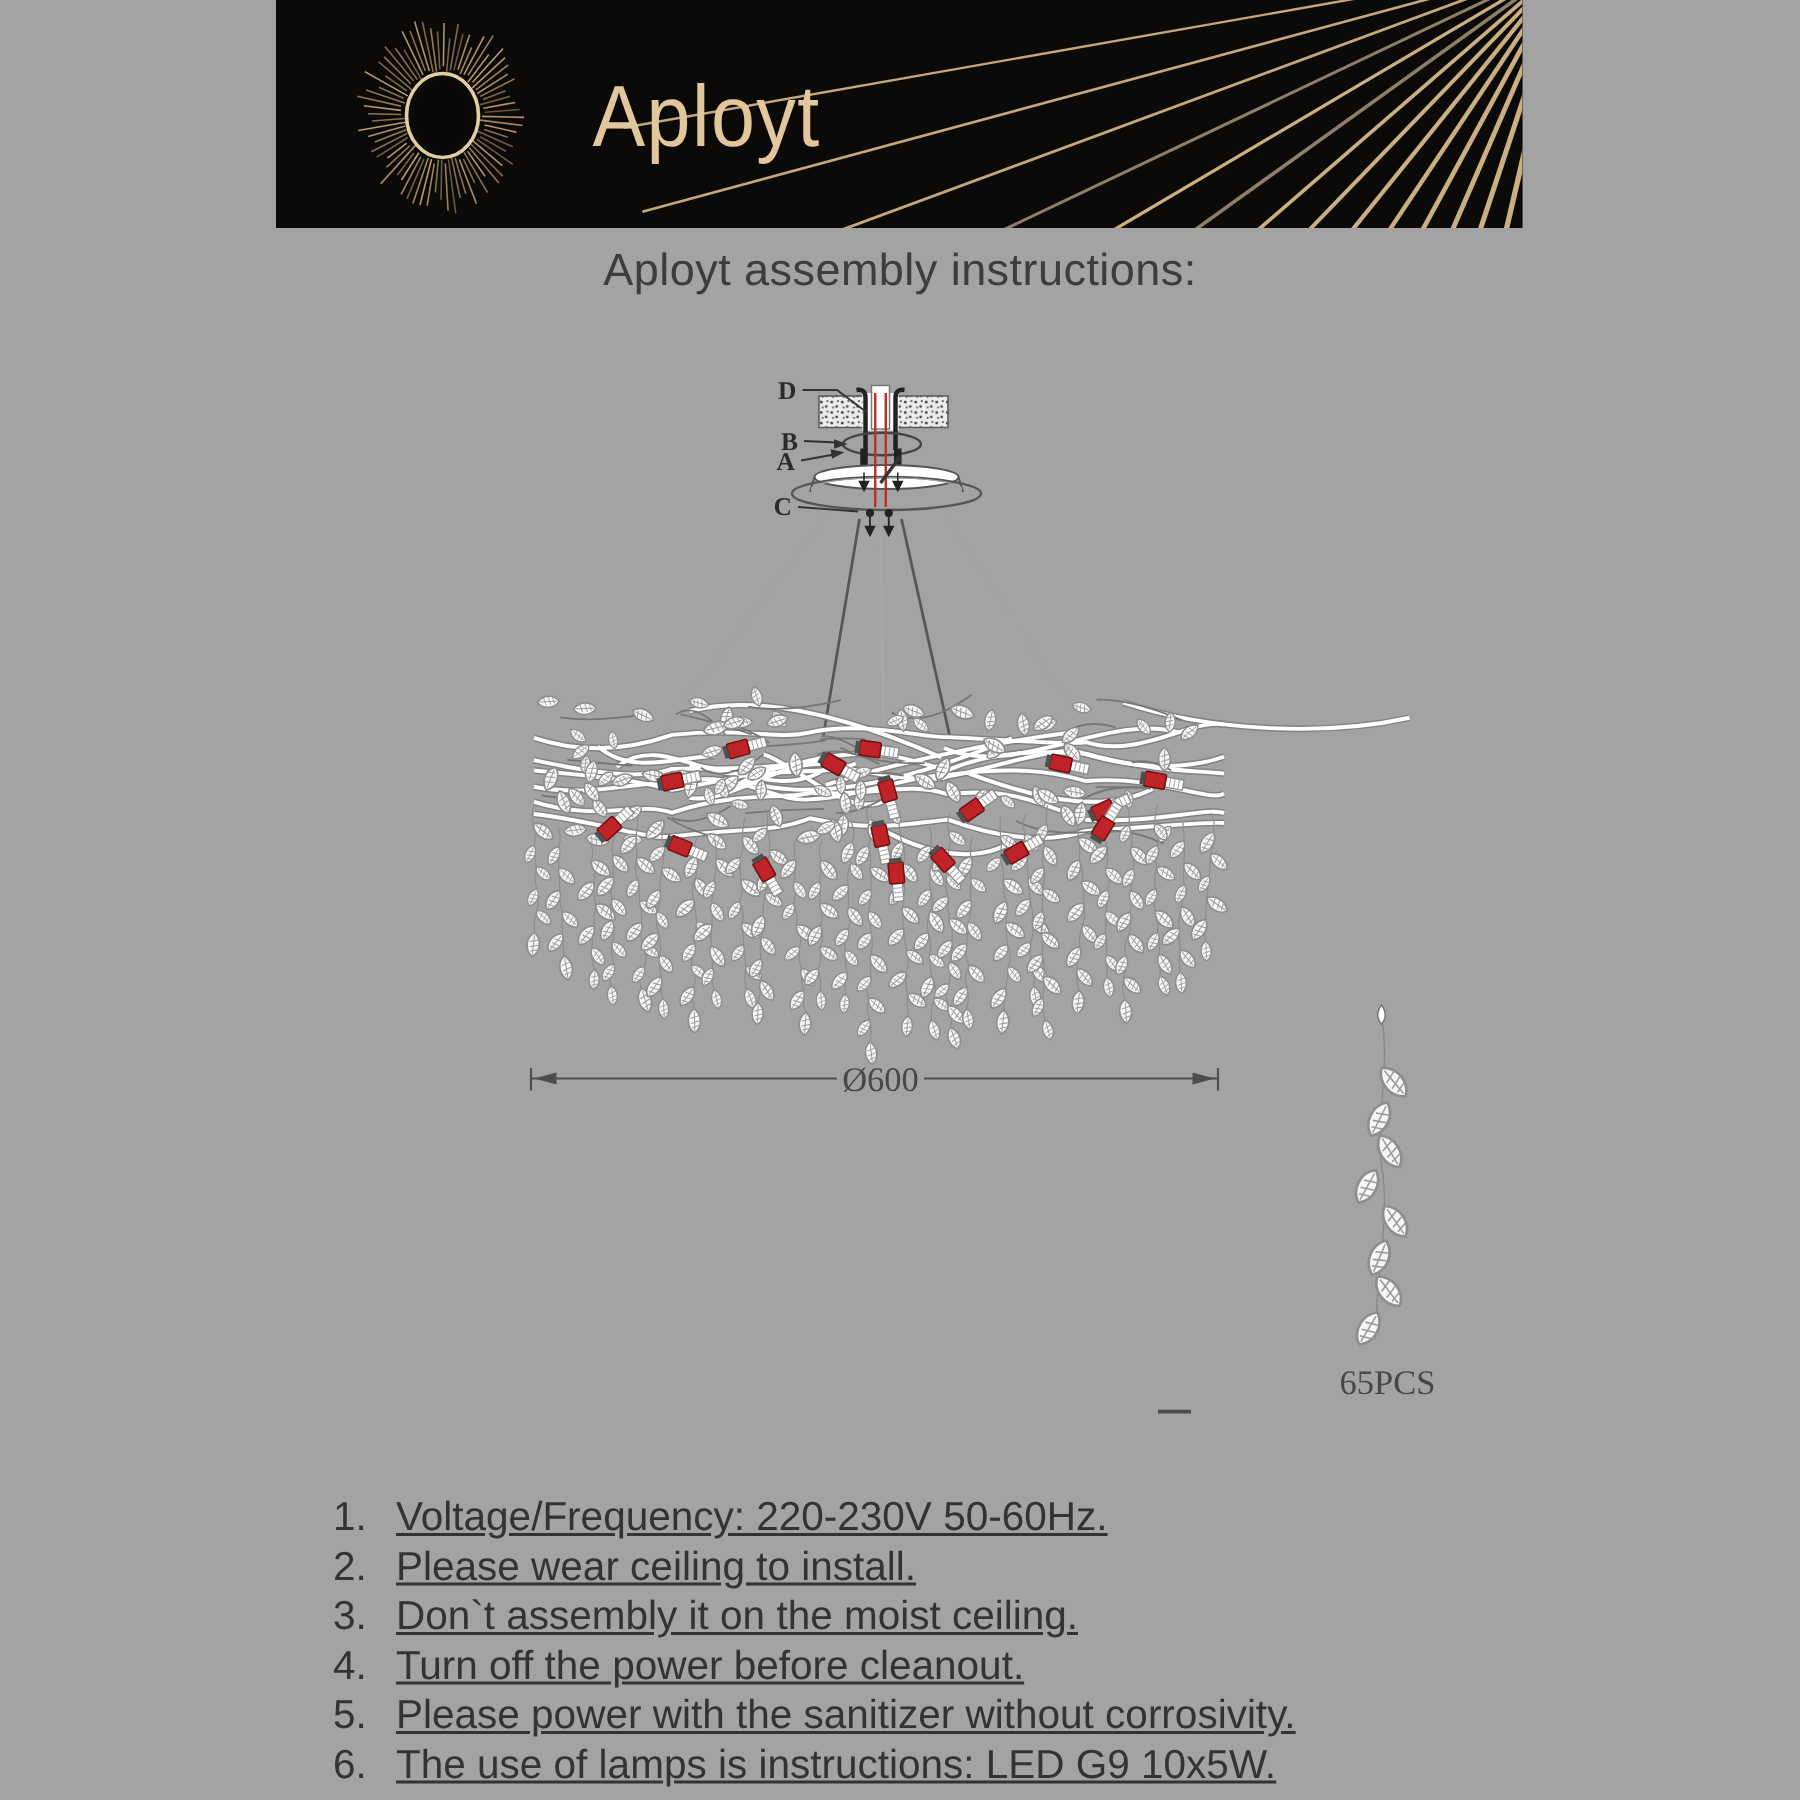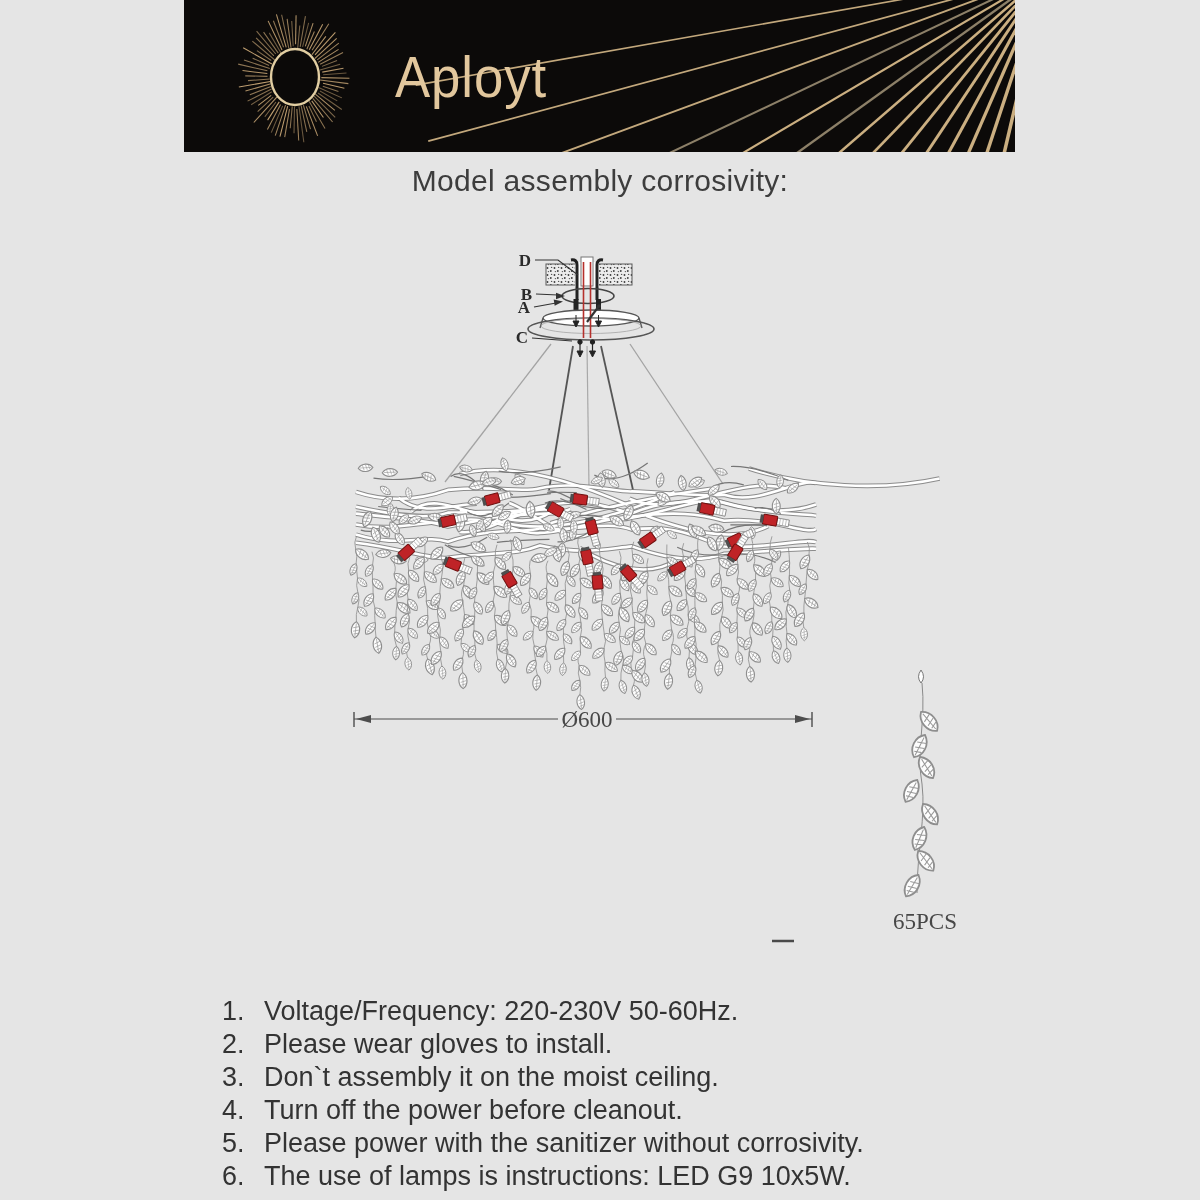--- a/index.html
+++ b/index.html
@@ -1,30 +1,30 @@
 <!DOCTYPE html>
 <html><head>
 <meta charset="utf-8">
 <style>
   html,body{margin:0;padding:0;background:#fff;}
-  .page{position:relative;width:1200px;height:1200px;background:#e5e5e5;overflow:hidden;
+  .page{position:relative;width:1200px;height:1200px;background:#a3a3a3;overflow:hidden;
         font-family:"Liberation Sans",sans-serif;}
   .header{position:absolute;left:184px;top:0;width:831px;height:152px;background:#0c0a09;overflow:hidden;}
   .header svg{display:block;}
   .brand-text{font-family:"Liberation Sans",sans-serif;font-weight:400;fill:#e2c79d;letter-spacing:1px;}
   .title-block{position:absolute;left:0;top:163px;width:1200px;text-align:center;
                color:#3d3d3d;font-size:30px;line-height:35px;font-weight:500;letter-spacing:0.3px;}
   #diagram-svg{position:absolute;left:0;top:0;width:1200px;height:1200px;}
   .serif-label{font-family:"Liberation Serif","DejaVu Serif",serif;fill:#2b2b2b;font-weight:700;}
   .serif-dim{font-family:"Liberation Serif","DejaVu Serif",serif;fill:#474747;font-weight:400;}
   .instructions{position:absolute;left:222px;top:995px;width:850px;
                 color:#333333;font-size:27px;line-height:33px;font-weight:500;}
   .ins-row{display:flex;}
   .ins-num{width:42px;flex:0 0 42px;}
-  .ins-text{flex:1;}
+  .ins-text{flex:1;text-decoration:underline;}
 </style>
 </head>
 <body>
 
 <div class="page">
 
   <div class="header">
     <svg width="831" height="152" viewBox="0 0 831 152">
       <rect x="0" y="0" width="831" height="152" fill="#0c0a09"></rect>
       <g id="logo-burst">
@@ -118,21 +118,21 @@
           <line x1="862" y1="-26" x2="607.5324839636555" y2="561.2361392849497" stroke="#d6b888" stroke-width="3.25" opacity="0.95"></line>
           <line x1="862" y1="-26" x2="661.196337059603" y2="581.6823915086889" stroke="#d6b888" stroke-width="3.40" opacity="0.95"></line>
           <line x1="862" y1="-26" x2="716.4769431789049" y2="597.23594242746" stroke="#d6b888" stroke-width="3.55" opacity="0.95"></line>
           <line x1="862" y1="-26" x2="772.9292153855581" y2="607.771563994605" stroke="#d6b888" stroke-width="3.70" opacity="0.95"></line>
         </g>
       <text x="211" y="97" font-size="58" textLength="152" lengthAdjust="spacingAndGlyphs" class="brand-text">Aployt</text>
     </svg>
   </div>
 
   <div class="title-block">
-    <div>Model assembly corrosivity:</div>
+    <div>Aployt assembly instructions:</div>
   </div>
 
   <svg id="diagram-svg" viewBox="0 0 1200 1200">
     <defs>
       <g id="leafshape">
         <path d="M0,0 C3.2,-4.6 9.8,-4.8 13,-0.6 C10.2,3.8 3.4,4.4 0,0 Z" fill="#ffffff" fill-opacity="0.9" stroke="#8e8e8e" stroke-width="0.95"></path>
         <path d="M1.4,-0.2 L11.8,-0.6 M3.6,-2.8 L5.2,1.8 M6.4,-3.1 L8,1.5 M9,-2.9 L10.2,0.8" fill="none" stroke="#9a9a9a" stroke-width="0.55"></path>
       </g>
       <pattern id="stipple" width="7" height="7" patternUnits="userSpaceOnUse">
         <rect width="7" height="7" fill="#ececec"></rect>
@@ -734,21 +734,21 @@
     <line x1="772" y1="941" x2="794" y2="941" stroke="#4a4a4a" stroke-width="2.5"></line>
   </svg>
 
   <div class="instructions">
       <div class="ins-row">
         <span class="ins-num">1.</span>
         <span class="ins-text">Voltage/Frequency: 220-230V 50-60Hz.</span>
       </div>
       <div class="ins-row">
         <span class="ins-num">2.</span>
-        <span class="ins-text">Please wear gloves to install.</span>
+        <span class="ins-text">Please wear ceiling to install.</span>
       </div>
       <div class="ins-row">
         <span class="ins-num">3.</span>
         <span class="ins-text">Don`t assembly it on the moist ceiling.</span>
       </div>
       <div class="ins-row">
         <span class="ins-num">4.</span>
         <span class="ins-text">Turn off the power before cleanout.</span>
       </div>
       <div class="ins-row">

